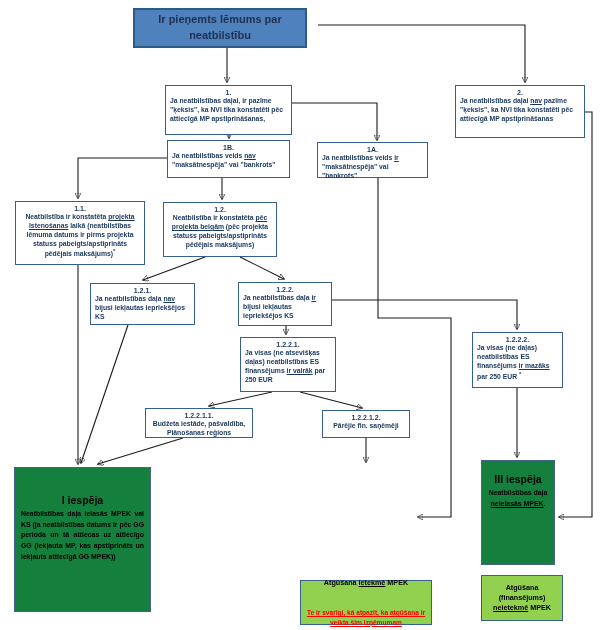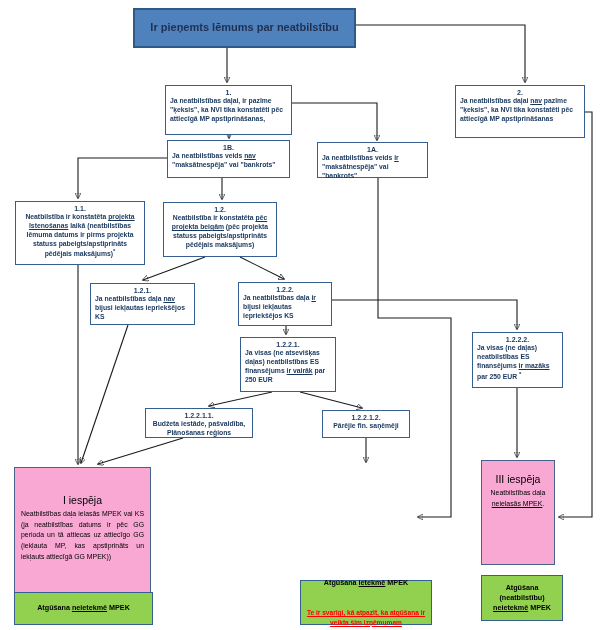--- a/index.html
+++ b/index.html
@@ -13,22 +13,22 @@
   .node .num{display:block;text-align:center;font-size:7px;}
   .body{display:block;text-align:left;}
   .body.center{text-align:center;}
   .body.justify{text-align:justify;}
   .u{text-decoration:underline;}
 
   .title-box{position:absolute;box-sizing:border-box;background:#4f81bd;border:2.2px solid #2e5a88;
              color:#1f3050;font-weight:bold;font-size:11px;line-height:1.45;text-align:center;
              display:flex;align-items:center;justify-content:center;padding:2px 14px;}
 
-  .opt{position:absolute;box-sizing:border-box;background:#f9a8d4;border:1.8px solid #46628c;
-       color:#000;font-weight:normal;padding:4px 6px;}
+  .opt{position:absolute;box-sizing:border-box;background:#15803d;border:1.8px solid #46628c;
+       color:#000;font-weight:bold;padding:4px 6px;}
   .opt .opt-title{display:block;text-align:center;font-size:10.5px;margin-bottom:3px;}
   .opt .body{font-size:6.9px;line-height:1.55;}
 
   .green{position:absolute;box-sizing:border-box;background:#92d050;border:1.8px solid #376092;
          color:#000;font-weight:bold;font-size:7.2px;line-height:1.4;text-align:center;
          display:flex;flex-direction:column;align-items:center;justify-content:center;padding:2px 4px;}
   .red-u{color:#ff0000;text-decoration:underline;font-size:6.6px;display:block;}
   sup{font-size:6px;}
 </style>
 </head>
@@ -56,21 +56,21 @@
     <path d="M332,300 L517,300 L517,329" marker-end="url(#arr)"></path>
     <path d="M585,112 L592,112 L592,517 L559,517" marker-end="url(#arr)"></path>
     <path d="M378,178 L378,318 L451,318 L451,517 L418,517" marker-end="url(#arr)"></path>
     <path d="M272,392 L209,406" marker-end="url(#arr)"></path>
     <path d="M300,392 L362,408" marker-end="url(#arr)"></path>
     <path d="M183,438 L98,464" marker-end="url(#arr)"></path>
     <path d="M366,438 L366,462" marker-end="url(#arr)"></path>
     <path d="M517,388 L517,457" marker-end="url(#arr)"></path>
   </svg>
 
-  <div class="title-box" style="left:133px;top:8px;width:223px;height:40px;">
+  <div class="title-box" style="left:133px;top:8px;width:174px;height:40px;">
     <span>Ir pieņemts lēmums par neatbilstību</span>
   </div>
 
   <div class="node" style="left:165px;top:85px;width:127px;height:50px;">
     <span class="num">1.</span>
     <span class="body"><span>Ja neatbilstības daļai, ir pazīme "ķeksis", ka NVI tika konstatēti pēc attiecīgā MP apstiprināšanas,</span></span>
   </div>
 
   <div class="node" style="left:455px;top:85px;width:130px;height:53px;">
     <span class="num">2.</span>
@@ -131,28 +131,25 @@
     <span class="opt-title">I iespēja</span>
     <span class="body justify"><span>Neatbilstības daļa ielasās MPEK vai KS (ja neatbilstības datums ir pēc GG perioda un tā attiecas uz attiecīgo GG (iekļauta MP, kas apstiprināts un iekļauts attiecīgā GG MPEK))</span></span>
   </div>
 
 
   <div class="opt" style="left:481px;top:460px;width:74px;height:105px;padding-top:12px;">
     <span class="opt-title">III iespēja</span>
     <span class="body center"><span>Neatbilstības daļa </span><span class="u">neielasās MPEK</span><span>.</span></span>
   </div>
 
-  <div class="green" style="left:14px;top:592px;width:139px;height:33px;">
-    <span><span>Atgūšana </span><span class="u">neietekmē</span><span> MPEK</span></span>
-  </div>
 
   <div class="green" style="left:300px;top:580px;width:132px;height:45px;gap:20px;">
     <span><span>Atgūšana </span><span class="u">ietekmē</span><span> MPEK</span></span>
     <span class="red-u">Te ir svarīgi, kā atpazīt, ka atgūšana ir veikta šim izņēmumam</span>
   </div>
 
   <div class="green" style="left:481px;top:575px;width:82px;height:46px;">
     <span>Atgūšana</span>
-    <span>(neatbilstību)</span>
+    <span>(finansējums)</span>
     <span><span class="u">neietekmē</span><span> MPEK</span></span>
   </div>
 
 </div>
 
 </body></html>

